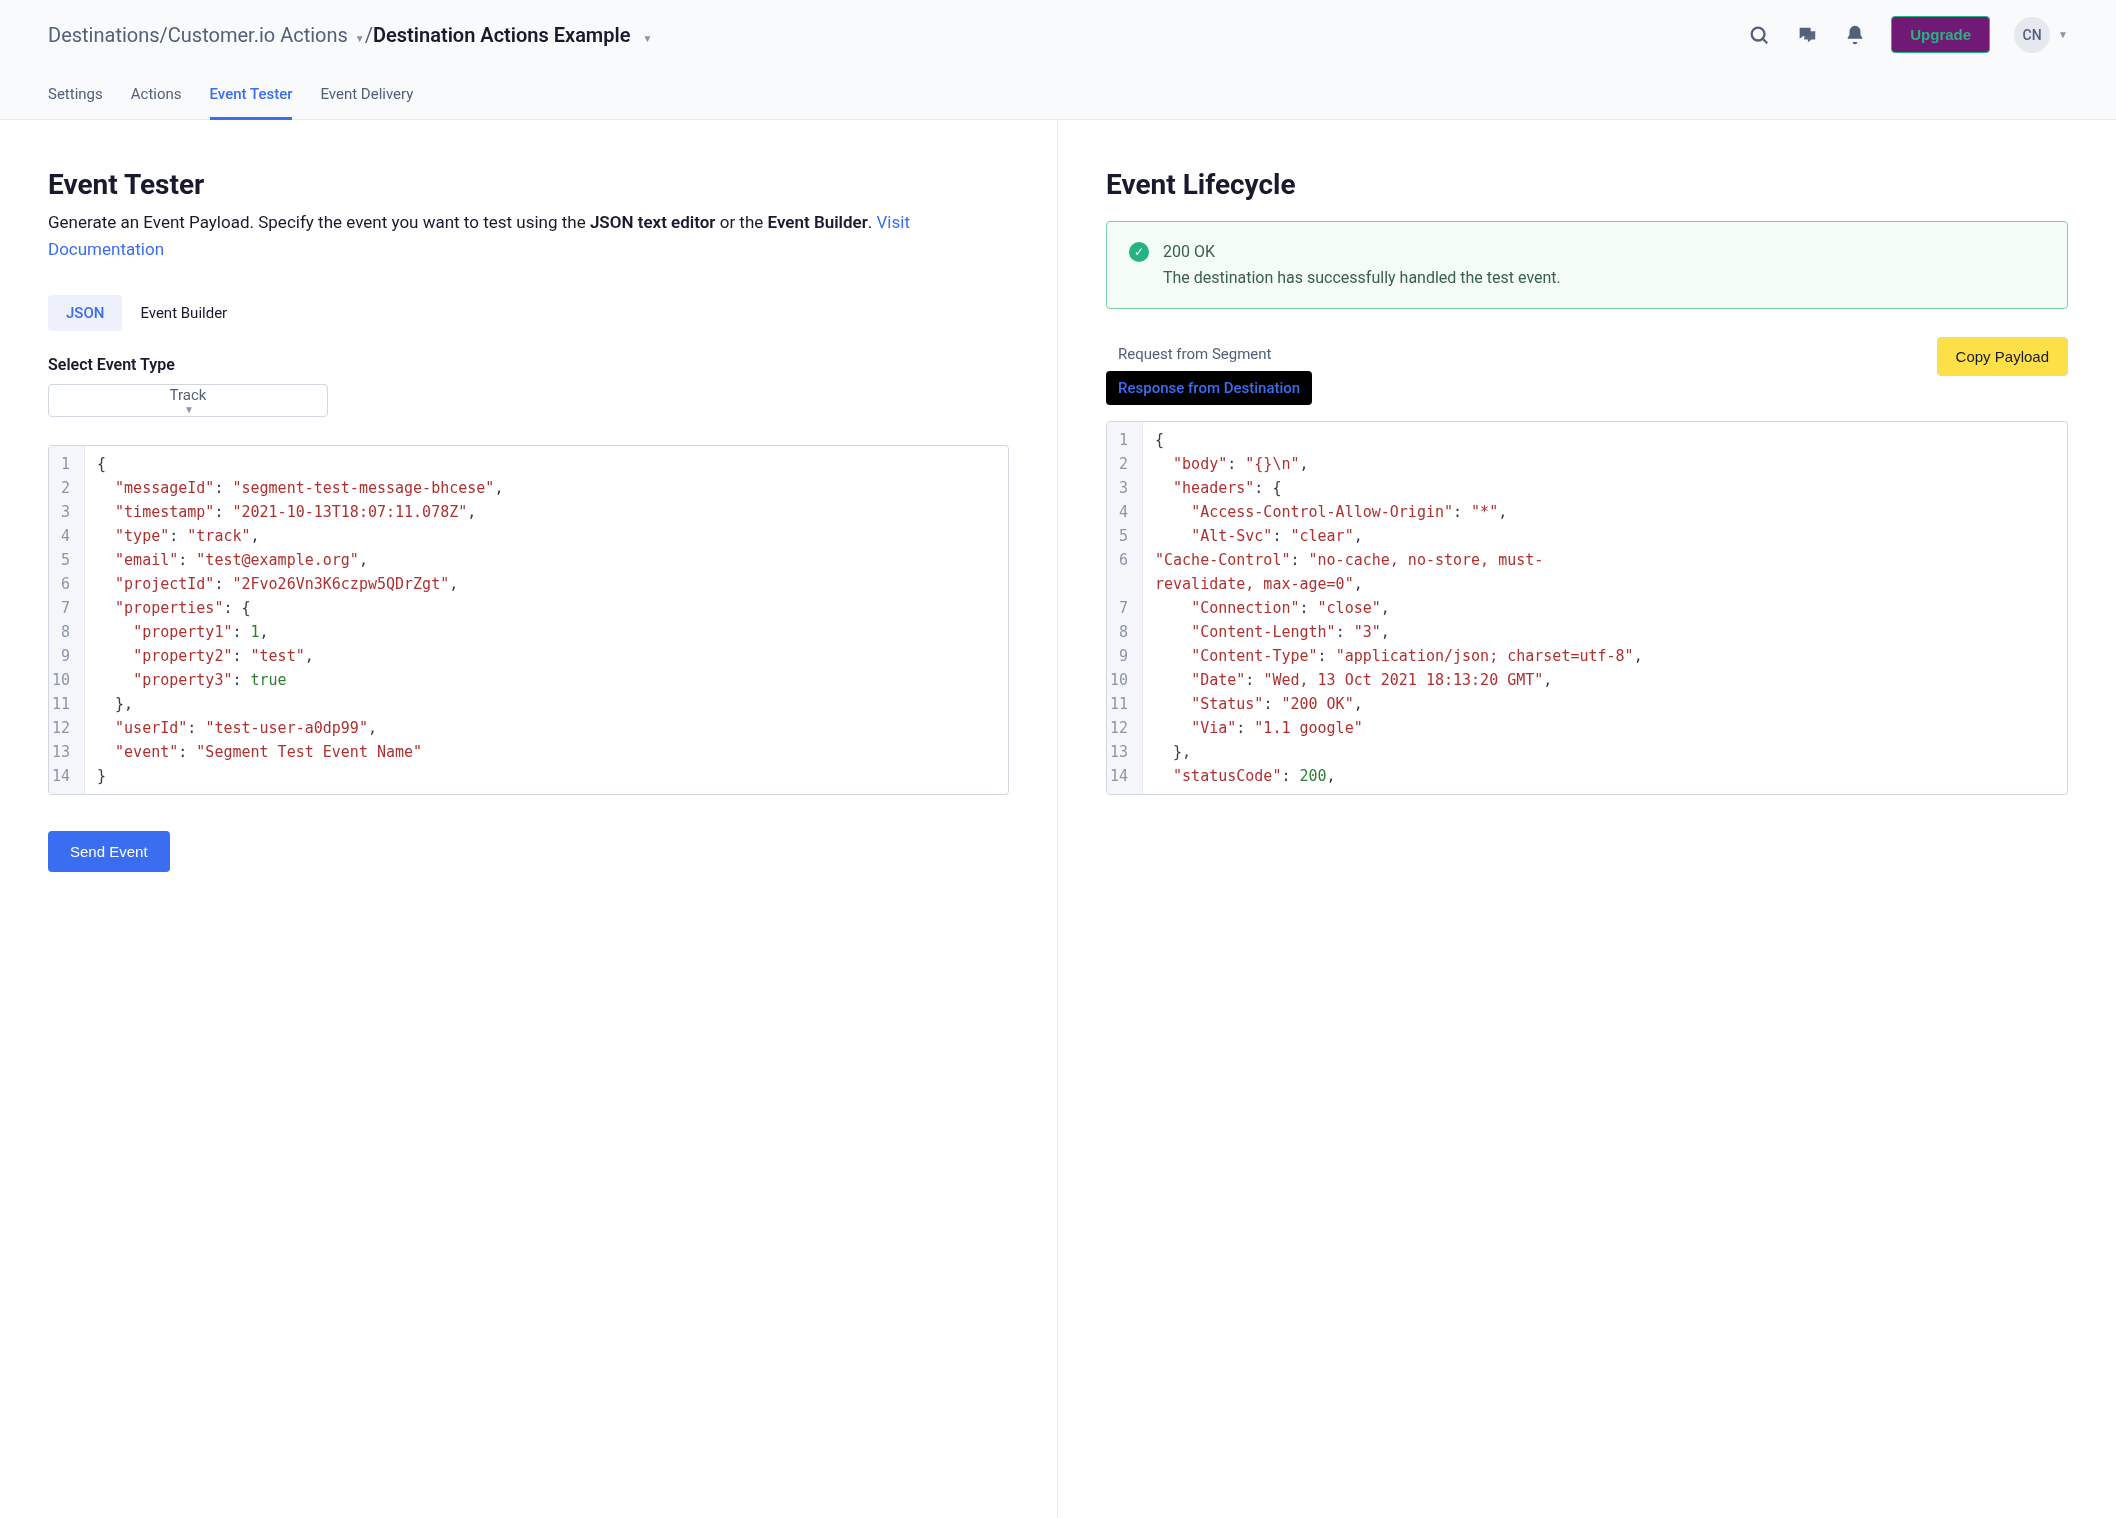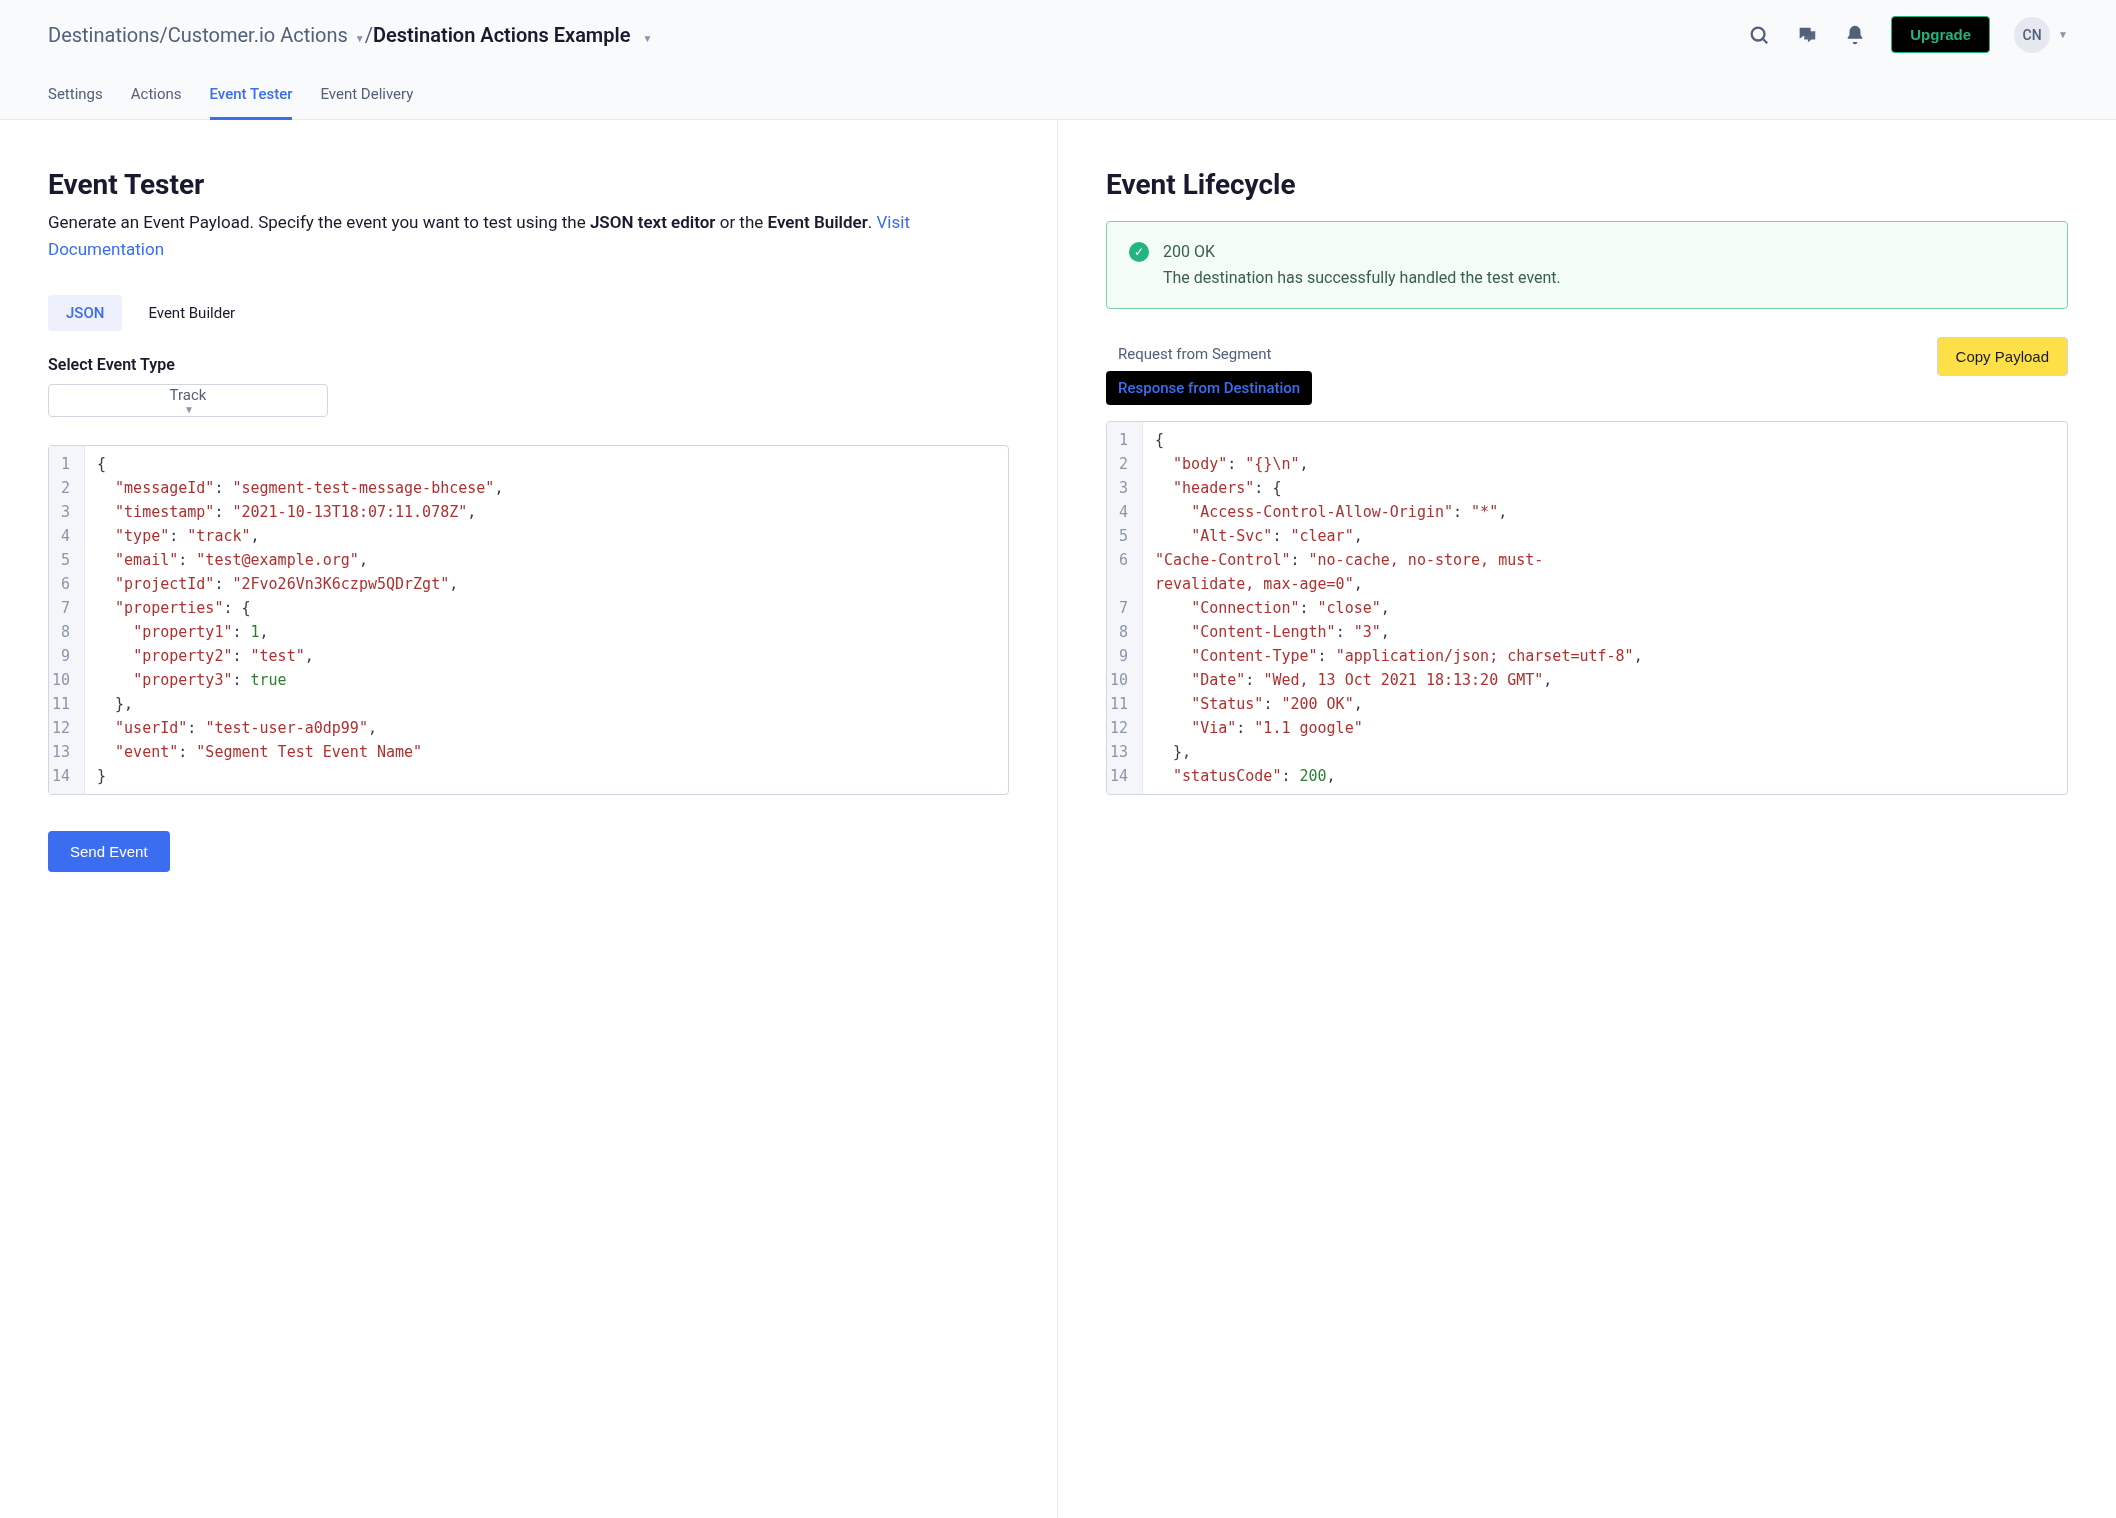--- a/index.html
+++ b/index.html
@@ -36,21 +36,21 @@
 }
 .icon-btn {
   width: 24px; height: 24px;
   display: flex; align-items: center; justify-content: center;
   cursor: pointer;
   color: #52607a;
 }
 .upgrade-btn {
   border: 1.5px solid #24b47e;
   color: #24b47e;
-  background: #000000;
+  background: #701a75;
   padding: 9px 18px;
   border-radius: 4px;
   font-weight: 600;
   font-size: 15px;
   cursor: pointer;
 }
 .avatar {
   width: 36px; height: 36px;
   background: #e5e8ef;
   border-radius: 50%;
@@ -98,21 +98,20 @@
   font-size: 17px;
   color: #1a1a2e;
   line-height: 1.6;
   margin-bottom: 32px;
 }
 .subtitle strong { font-weight: 600; }
 .subtitle a { color: #3a6df0; text-decoration: none; cursor: pointer; }
 
 .mode-tabs {
   display: flex;
-  gap: 8px;
   margin-bottom: 24px;
 }
 .mode-tab {
   padding: 9px 18px;
   border-radius: 4px;
   font-size: 15px;
   cursor: pointer;
   color: #1a1a2e;
 }
 .mode-tab.active { background: #eef1fb; color: #3a6df0; font-weight: 500; }

